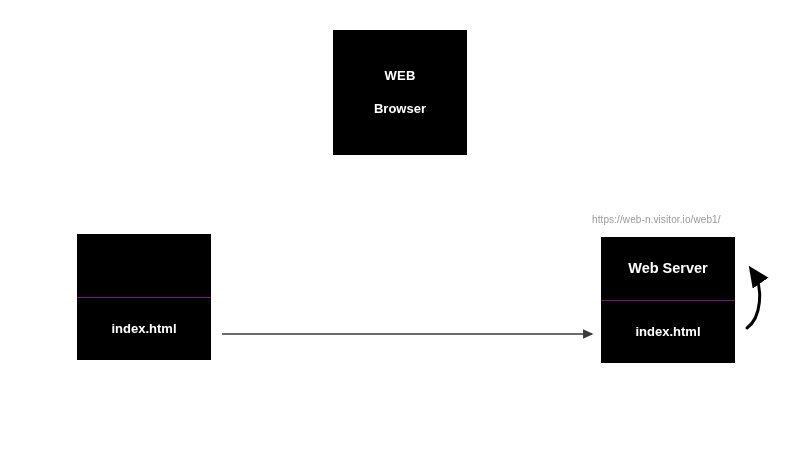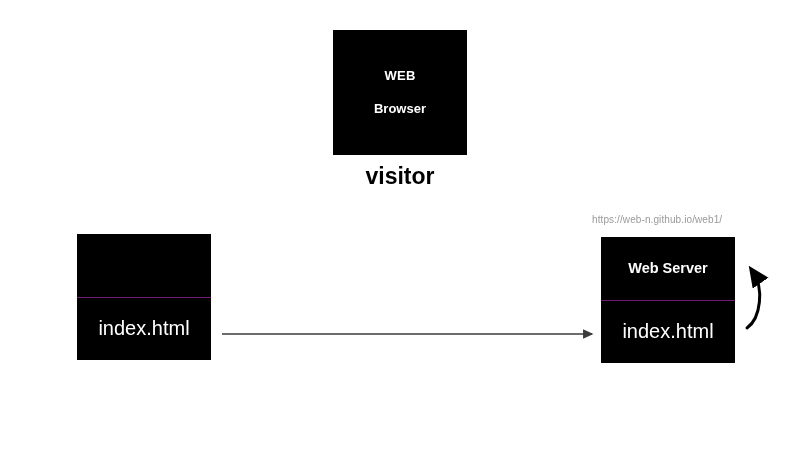--- a/index.html
+++ b/index.html
@@ -59,22 +59,22 @@
   .txt-browser {
     font-size: 13px;
     font-weight: bold;
     margin-top: 16px;
   }
   .txt-webserver {
     font-size: 14.5px;
     font-weight: bold;
   }
   .txt-indexhtml {
-    font-size: 20px;
-    font-weight: normal;
+    font-size: 13px;
+    font-weight: bold;
   }
 
   
   .node-caption {
     position: absolute;
     font-size: 23px;
     font-weight: bold;
     color: #000000;
     text-align: center;
     white-space: nowrap;
@@ -115,30 +115,29 @@
 <div class="canvas">
 
   <div class="node-box" id="browser-box">
     <div class="box-section">
       <div class="section-stack">
         <span class="txt-web">WEB</span>
         <span class="txt-browser">Browser</span>
       </div>
     </div>
   </div>
-  <div class="node-caption" id="visitor-caption">visitor</div>
 
   <div class="node-box" id="my-box">
     <div class="box-section divided-top"></div>
     <div class="box-section">
       <span class="txt-indexhtml">index.html</span>
     </div>
   </div>
 
-  <div class="url-label" id="github-url">https://web-n.github.io/web1/</div>
+  <div class="url-label" id="github-url">https://web-n.visitor.io/web1/</div>
   <div class="node-box" id="github-box">
     <div class="box-section divided-top">
       <span class="txt-webserver">Web Server</span>
     </div>
     <div class="box-section">
       <span class="txt-indexhtml">index.html</span>
     </div>
   </div>
 
   <svg class="arrow-svg" id="flow-arrow" viewBox="0 0 382 24">

